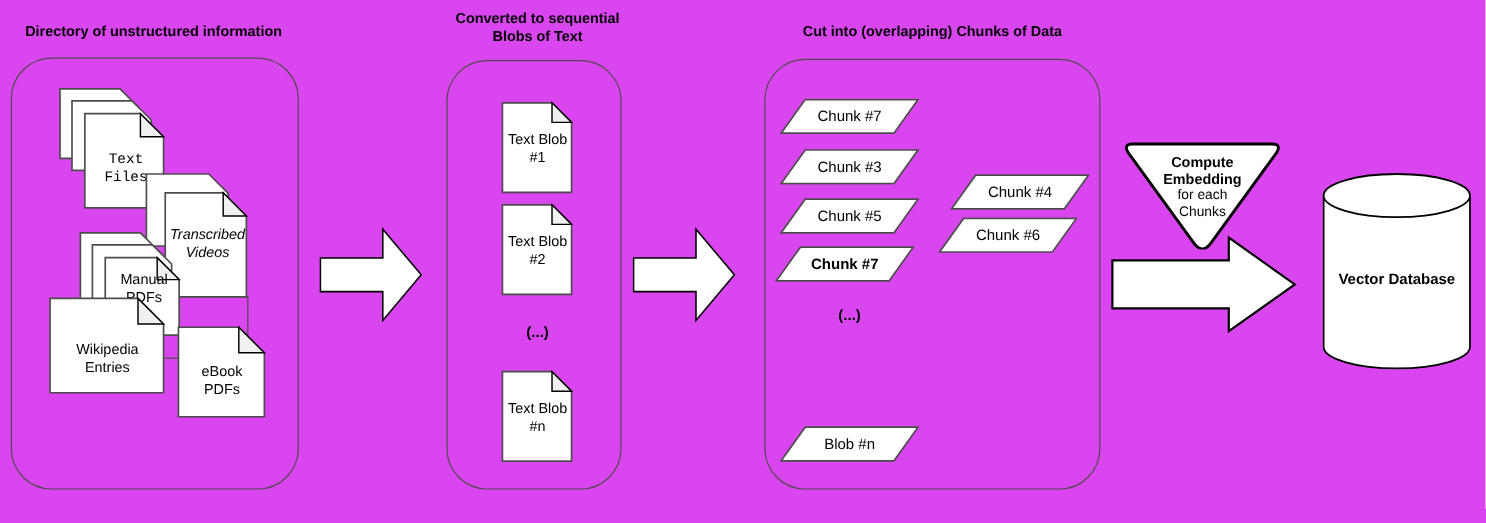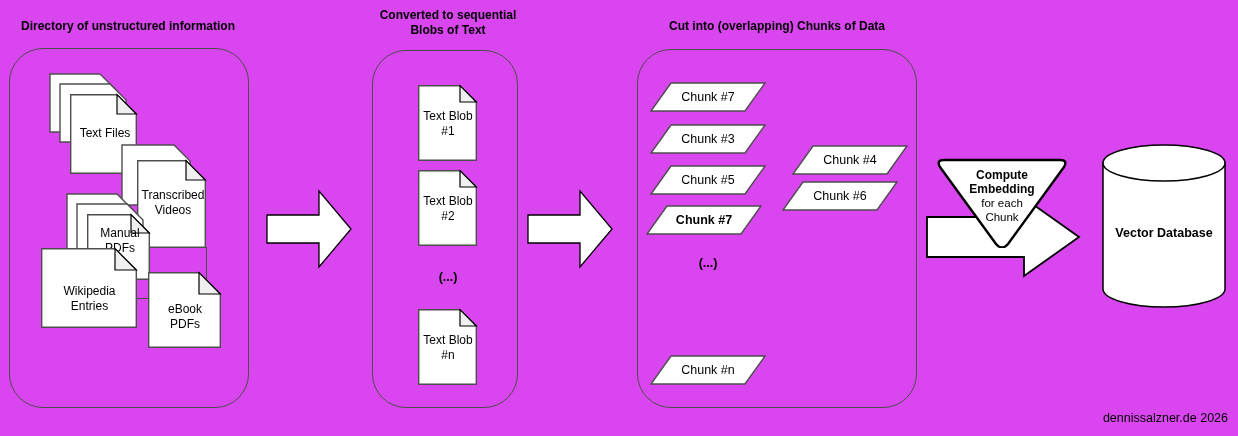--- a/index.html
+++ b/index.html
@@ -152,39 +152,39 @@
   <div class="connector" style="left:206px; top:247px; width:1.4px; height:39px;"></div>
   <div class="connector" style="left:137px; top:298px; width:70px; height:1.4px;"></div>
   <div class="connector" style="left:137px; top:247px; width:70px; height:1.4px;"></div>
 
   <div class="doc" style="left:50px; top:74px; width:88px; height:78px;">
     <svg width="88" height="78" viewBox="0 0 88 78">
       <path d="M0,0 H50 L66,16 V58 H0 Z" fill="#fff" stroke="#4d4d4d" stroke-width="1.4"></path>
       <path d="M10,10 H60 L76,26 V68 H10 Z" fill="#fff" stroke="#4d4d4d" stroke-width="1.4"></path>
     </svg>
   </div>
-  <div class="doc" style="left:70px; top:94px; width:70px; height:92px;">
+  <div class="doc" style="left:70px; top:94px; width:70px; height:92px;font-family:Liberation Mono, monospace;">
     <svg width="70" height="80" viewBox="0 0 70 80">
       <path d="M0.7,0.7 H47 L66.3,20 V79.3 H0.7 Z" fill="#ffffff" stroke="#4d4d4d" stroke-width="1.4"></path>
       <path d="M47,0.7 L66.3,20 H47 Z" fill="#f0f0f0" stroke="#000000" stroke-width="1.2"></path>
     </svg>
     <div class="doc-label" style="top:32px;">Text Files</div>
   </div>
 
   <div class="doc" style="left:122px; top:145px; width:88px; height:70px;">
     <svg width="88" height="70" viewBox="0 0 88 70">
       <path d="M0,0 H52 L68,16 V60 H0 Z" fill="#fff" stroke="#4d4d4d" stroke-width="1.4"></path>
     </svg>
   </div>
   <div class="doc" style="left:137px; top:160px; width:72px; height:88px;">
     <svg width="72" height="88" viewBox="0 0 72 88">
       <path d="M0.7,0.7 H49 L68.3,20 V87.3 H0.7 Z" fill="#ffffff" stroke="#4d4d4d" stroke-width="1.4"></path>
       <path d="M49,0.7 L68.3,20 H49 Z" fill="#f0f0f0" stroke="#000000" stroke-width="1.2"></path>
     </svg>
-    <div class="doc-label" style="top:28px;">Transcribed
+    <div class="doc-label" style="top:28px;font-style:italic;">Transcribed
 Videos</div>
   </div>
 
   <div class="doc" style="left:67px; top:194px; width:90px; height:72px;">
     <svg width="90" height="72" viewBox="0 0 90 72">
       <path d="M0,0 H50 L66,16 V60 H0 Z" fill="#fff" stroke="#4d4d4d" stroke-width="1.4"></path>
       <path d="M10,10 H60 L76,26 V70 H10 Z" fill="#fff" stroke="#4d4d4d" stroke-width="1.4"></path>
     </svg>
   </div>
   <div class="doc" style="left:87px; top:214px; width:66px; height:66px;">
@@ -297,44 +297,43 @@
     </svg>
     <div class="chunk-label">Chunk #7</div>
   </div>
 
   <div class="ellipsis" style="left:678px; top:256px; width:60px;">(...)</div>
 
   <div class="chunk" style="left:650px; top:355px; width:116px; height:30px;">
     <svg width="116" height="30" viewBox="0 0 116 30">
       <path d="M21,1 H115 L95,29 H1 Z" fill="#ffffff" stroke="#4d4d4d" stroke-width="1.4"></path>
     </svg>
-    <div class="chunk-label">Chunk #n</div>
+    <div class="chunk-label">Blob #n</div>
   </div>
 
   <div class="block-arrow" style="left:925px; top:196px; width:156px; height:82px;">
     <svg width="156" height="82" viewBox="0 0 156 82">
       <path d="M2,21 H99 V2 L154,41 L99,80 V61 H2 Z" fill="#ffffff" stroke="#000000" stroke-width="1.8"></path>
     </svg>
   </div>
 
-  <div class="triangle" style="left:934px; top:118px; width:136px; height:90px;margin-top:40px;">
+  <div class="triangle" style="left:934px; top:118px; width:136px; height:90px;">
     <svg width="136" height="90" viewBox="0 0 136 90">
       <path d="M10,2 H126 Q134,2 130,9 L74,86 Q68,93 62,86 L6,9 Q2,2 10,2 Z" fill="#ffffff" stroke="#000000" stroke-width="2.4" stroke-linejoin="round"></path>
     </svg>
     <div class="triangle-label">
       <span class="b">Compute</span>
       <span class="b">Embedding</span>
       <span class="n">for each</span>
-      <span class="n">Chunk</span>
+      <span class="n">Chunks</span>
     </div>
   </div>
 
   <div class="cylinder" style="left:1102px; top:144px; width:124px; height:164px;">
     <svg width="124" height="164" viewBox="0 0 124 164">
       <path d="M1,19 V145 A61,18 0 0 0 123,145 V19 Z" fill="#ffffff" stroke="#000000" stroke-width="1.5"></path>
       <ellipse cx="62" cy="19" rx="61" ry="18" fill="#ffffff" stroke="#000000" stroke-width="1.5"></ellipse>
     </svg>
     <div class="cylinder-label" style="top:82px;">Vector Database</div>
   </div>
 
-  <div class="footer" style="left:1000px; top:411px; width:228px;">dennissalzner.de 2026</div>
 
 </div>
 
 </body></html>

